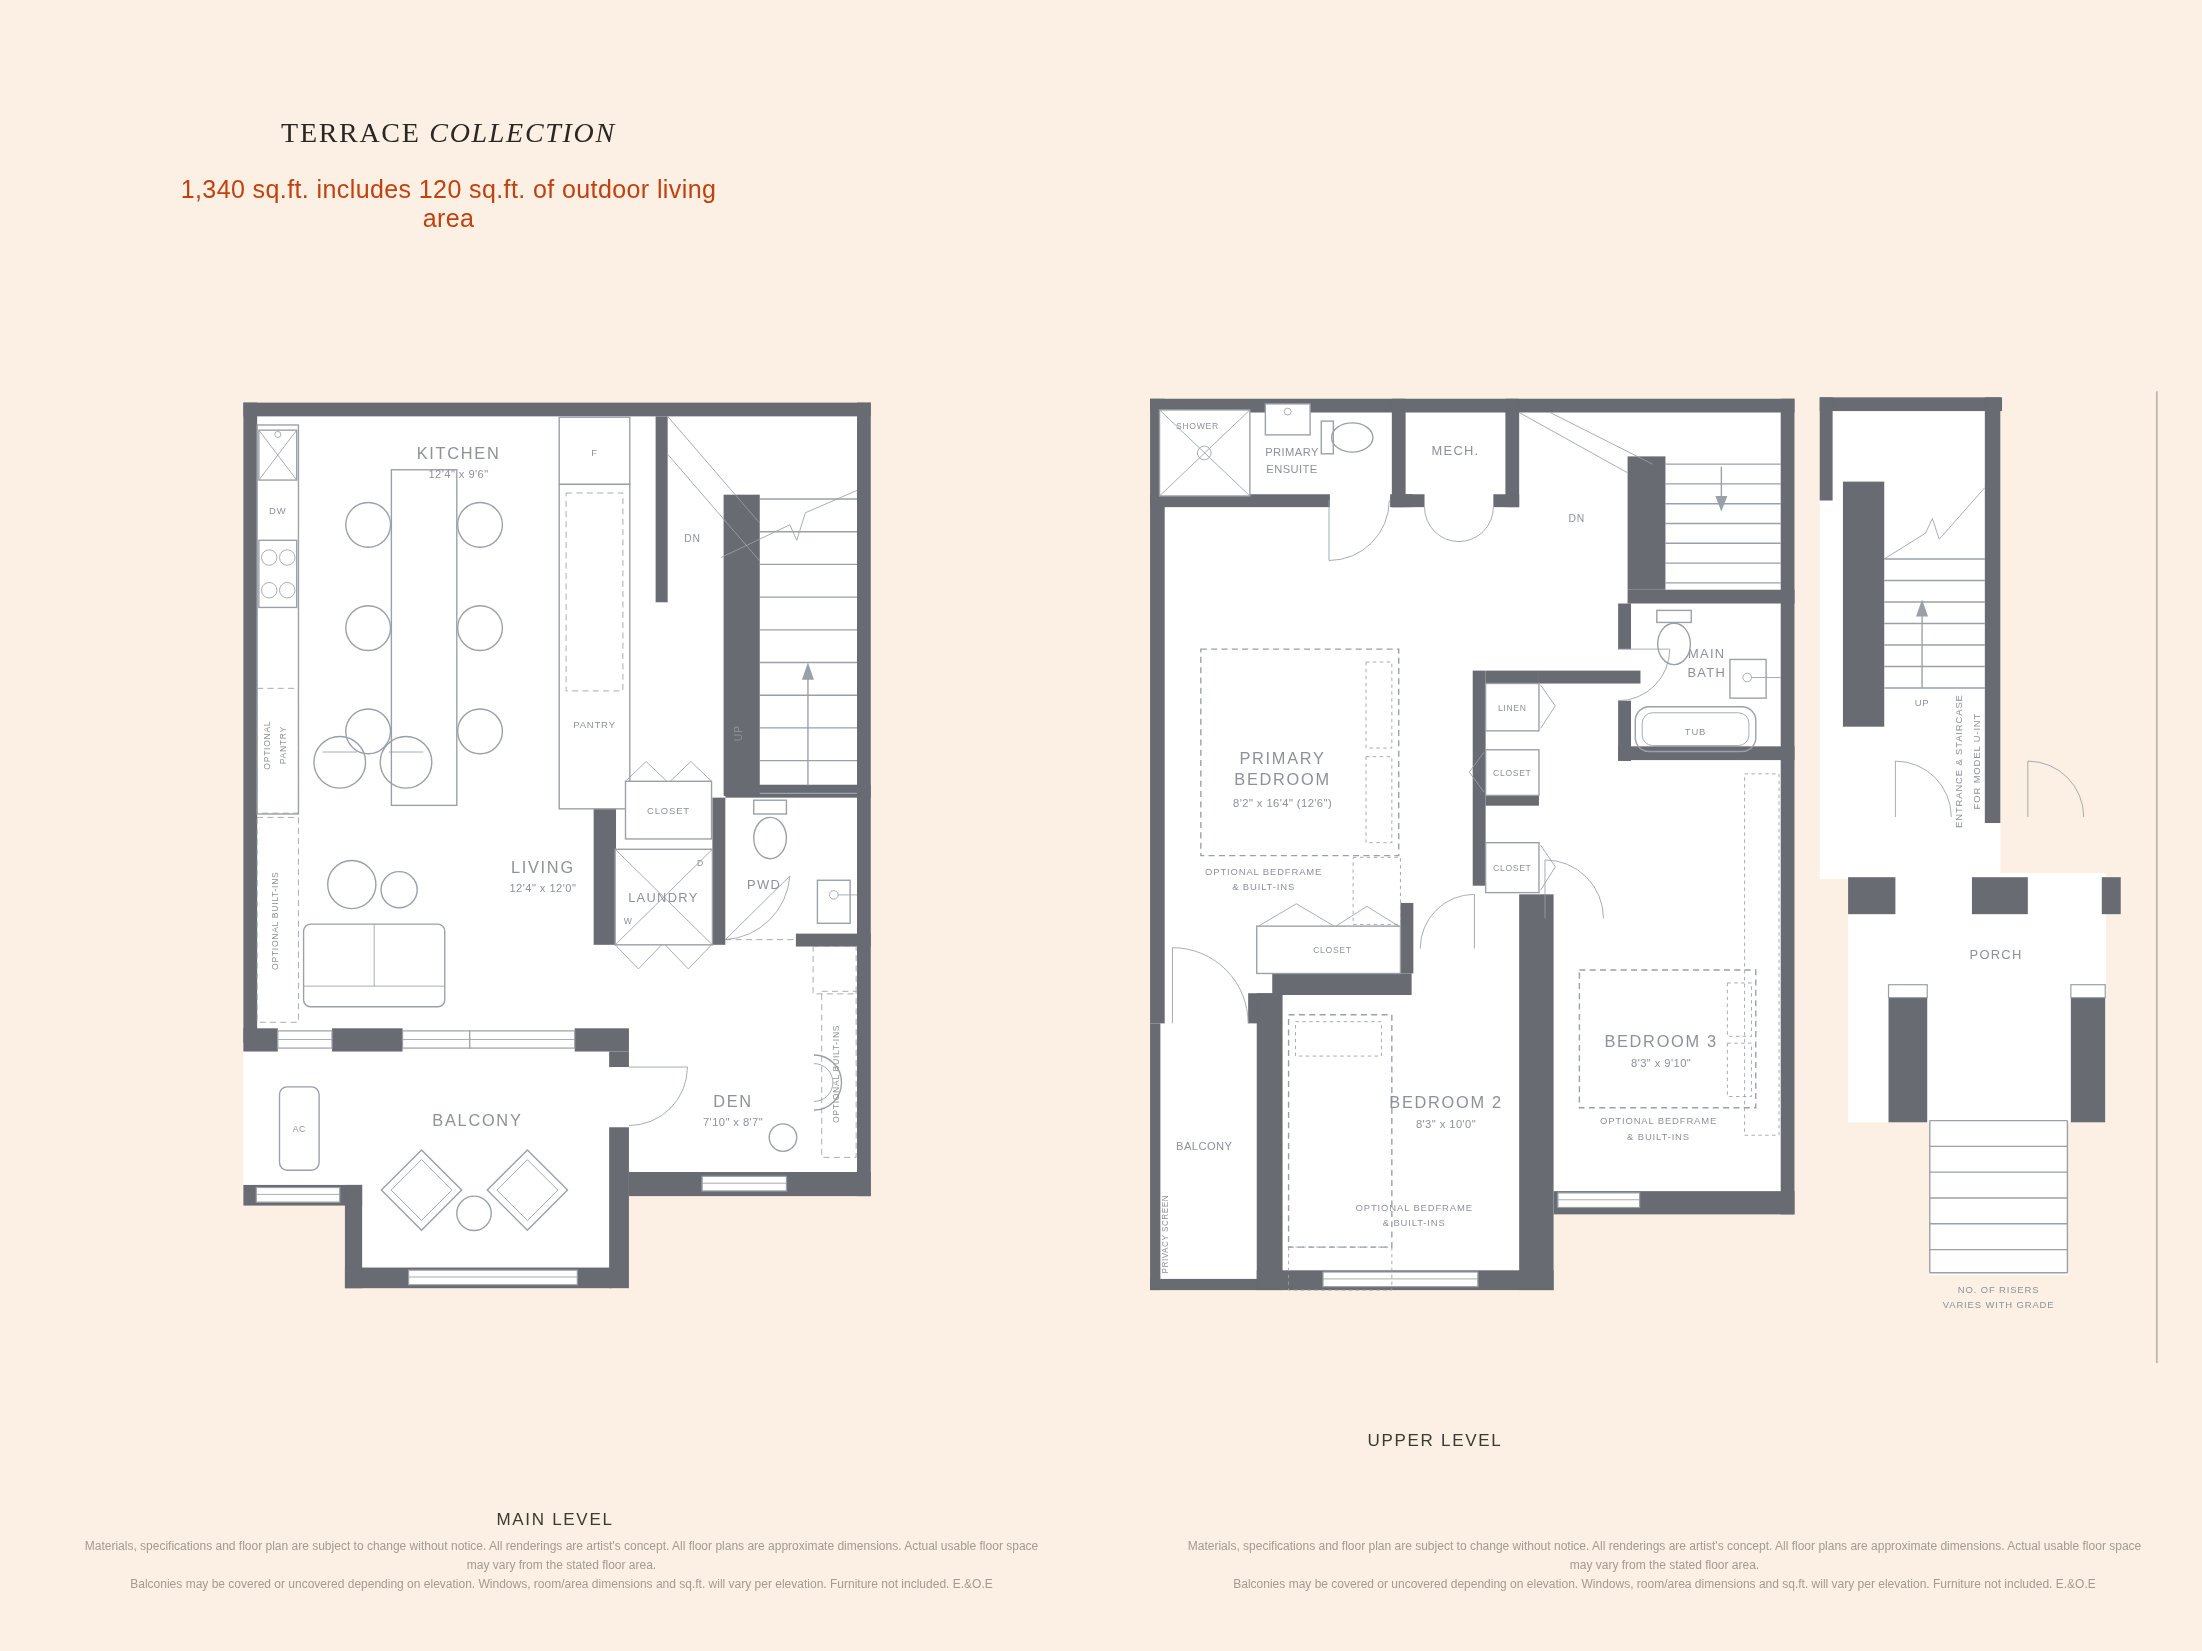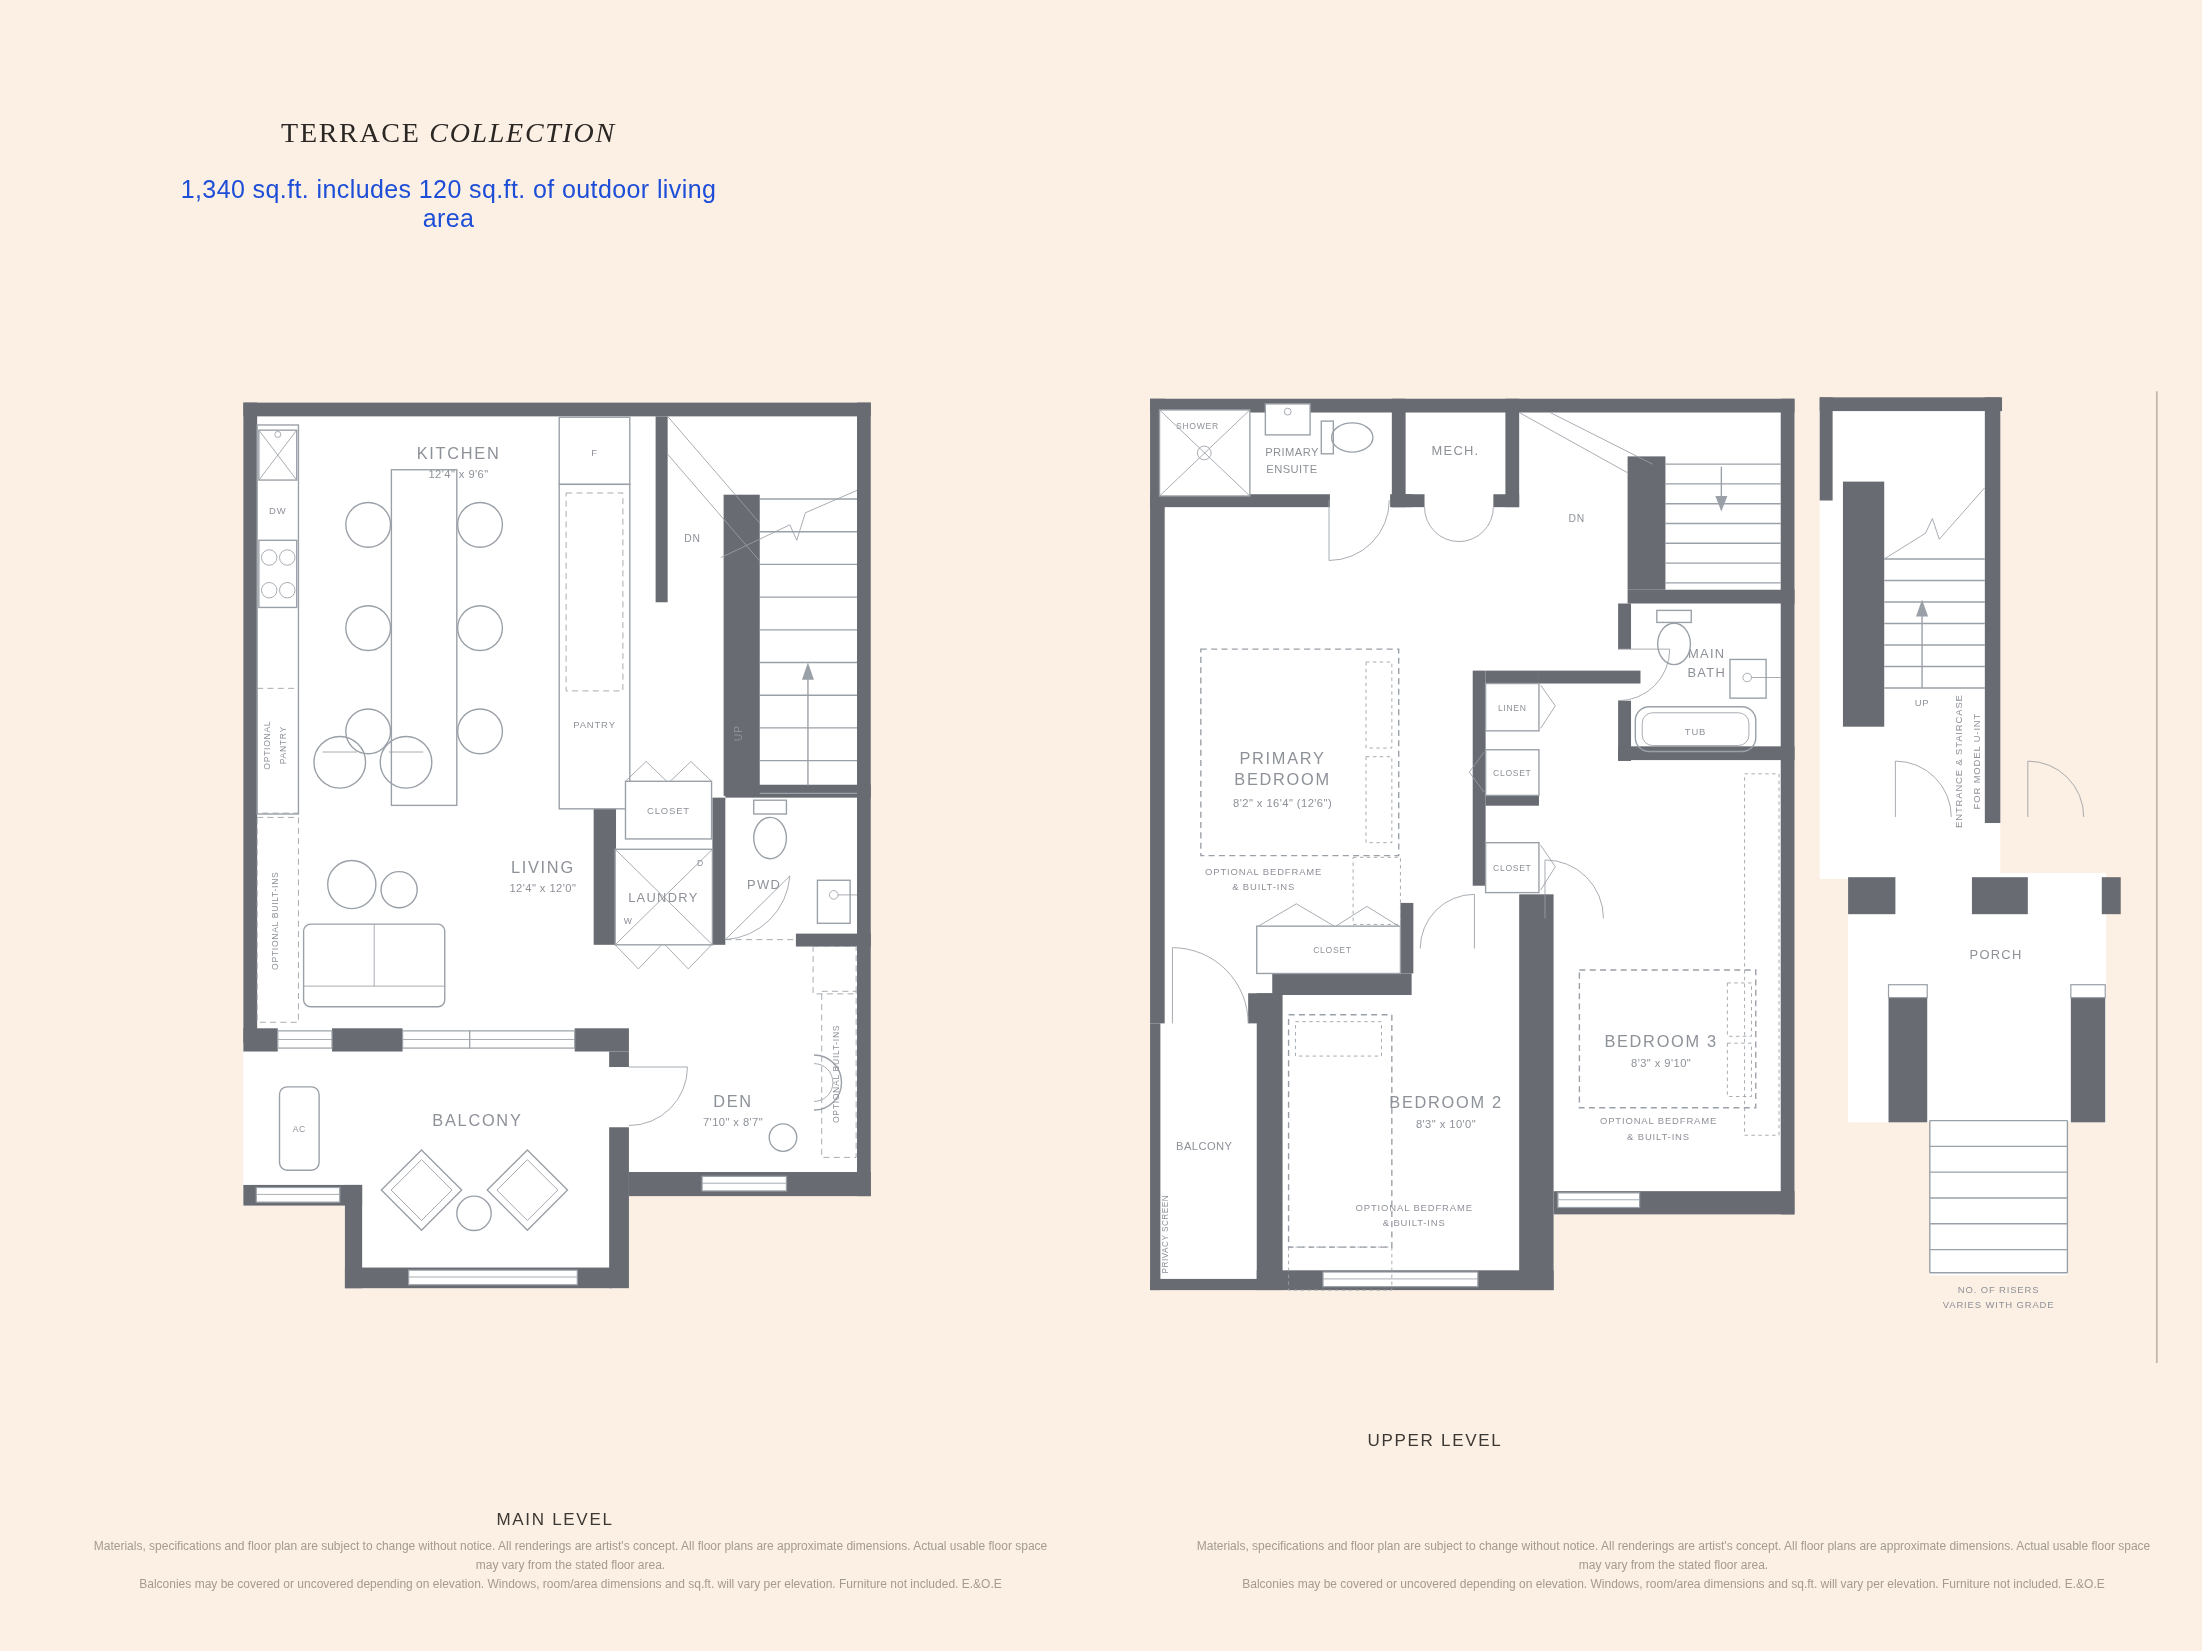--- a/index.html
+++ b/index.html
@@ -3,25 +3,25 @@
 <meta charset="utf-8">
 <style>
   html,body{margin:0;padding:0;}
   body{width:2203px;height:1652px;position:relative;background:#fcefe3;font-family:"Liberation Sans",sans-serif;overflow:hidden;}
   .abs{position:absolute;}
 
   
   #header{left:169px;top:110px;width:559px;text-align:center;color:#2b2724;}
   #title-line1,#title-line2{font-family:"Liberation Serif",serif;font-size:28px;letter-spacing:1.7px;line-height:46px;font-weight:400;}
   #title-line1 .it{font-style:italic;}
-  #subtitle{margin-top:19px;font-size:25px;letter-spacing:0.4px;color:#1d4ed8;}
+  #subtitle{margin-top:19px;font-size:25px;letter-spacing:0.4px;color:#c2410c;}
 
   
   .caption{font-size:17px;letter-spacing:1.7px;color:#3c3834;text-align:center;width:224px;}
-  .disclaimer{font-size:12px;line-height:19px;color:#a49b90;text-align:center;margin-left:9px;}
+  .disclaimer{font-size:12px;line-height:19px;color:#a49b90;text-align:center;}
 
   
   svg{overflow:visible;}
   .wall{fill:#686b71;stroke:none;}
   .floor{fill:#ffffff;stroke:none;}
   .ln{fill:none;stroke:#9aa0a7;stroke-width:1.6;}
   .lnf{fill:#ffffff;stroke:#9aa0a7;stroke-width:1.6;}
   .thin{stroke-width:1;}
   .dash{stroke-dasharray:7 5;}
   .dashs{stroke-dasharray:4 4;}

